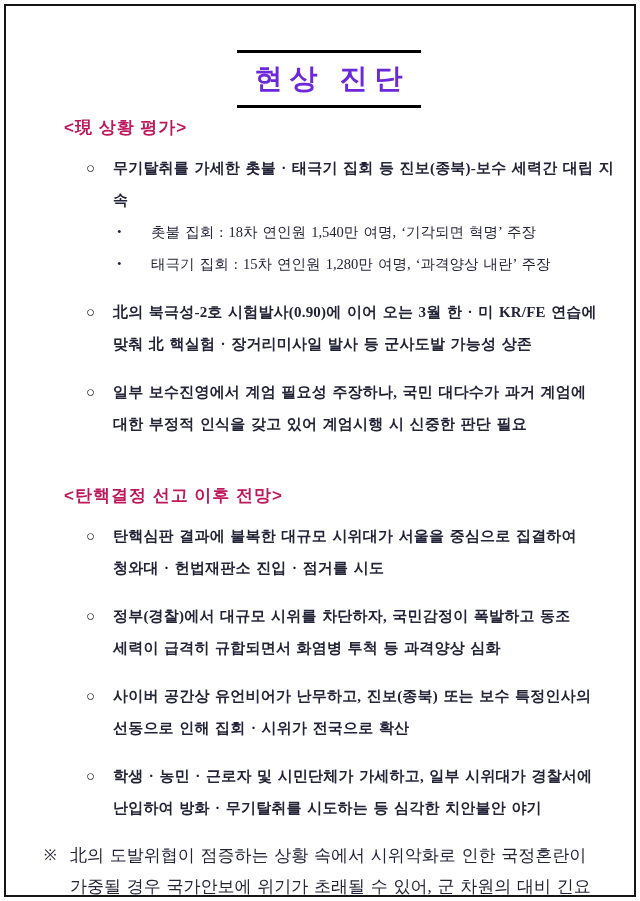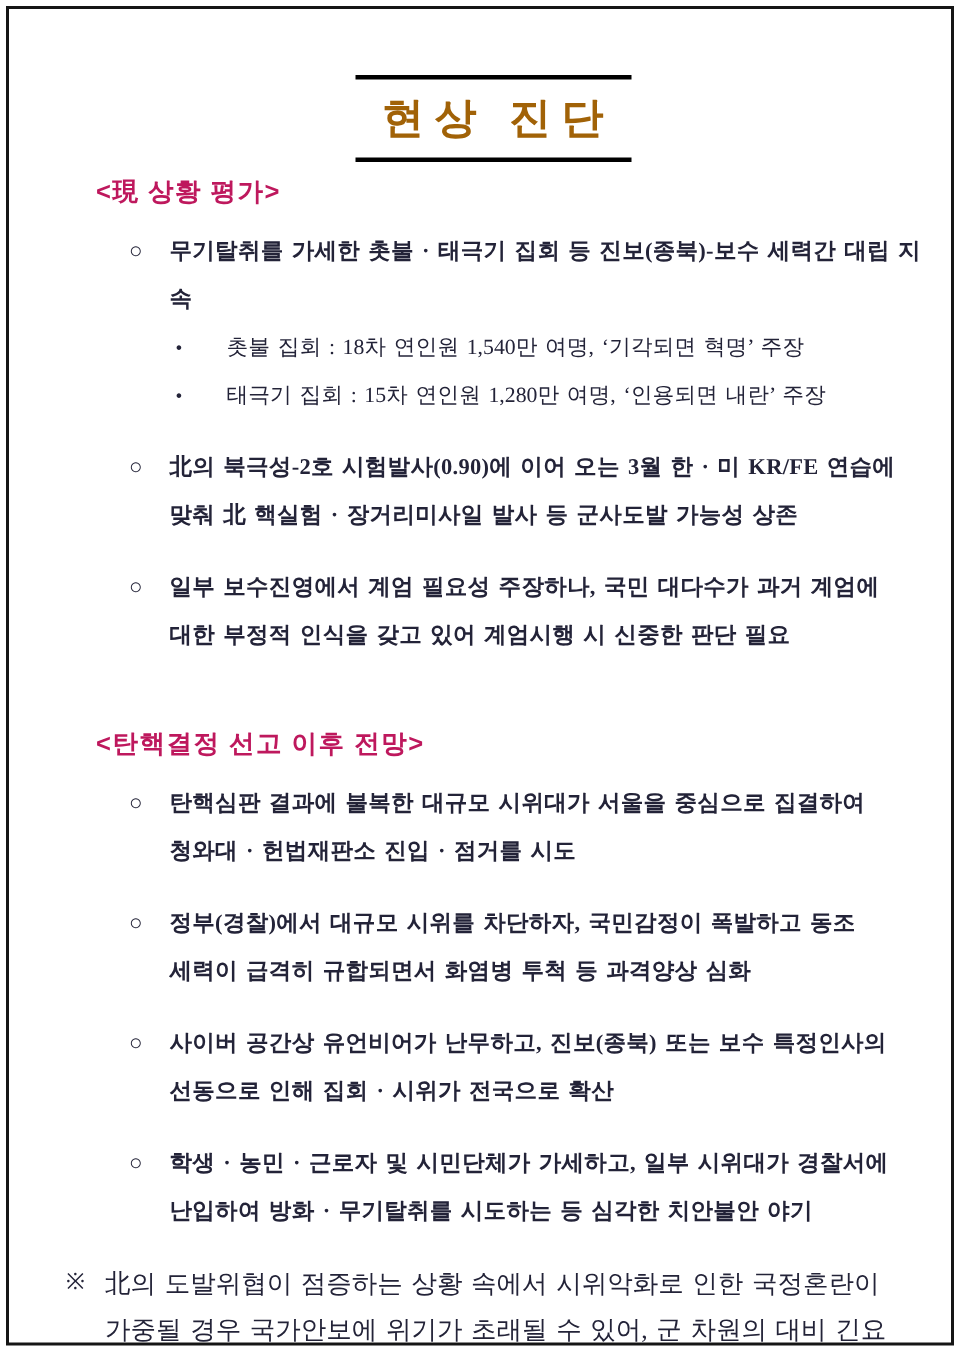--- a/index.html
+++ b/index.html
@@ -29,21 +29,21 @@
     display: inline-block;
     border-top: 3px solid #000;
     border-bottom: 3px solid #000;
     padding: 7px 12px 7px 18px;
   }
   .title-box span {
     font-family: "Liberation Sans", "DejaVu Sans", sans-serif;
     font-size: 28px;
     font-weight: bold;
     letter-spacing: 7px;
-    color: #a16207;
+    color: #6d28d9;
   }
   h2.sec {
     font-family: "Liberation Sans", "DejaVu Sans", sans-serif;
     font-size: 17px;
     font-weight: bold;
     color: #be185d;
     letter-spacing: 1px;
     margin: 8px 0 13px 0;
   }
   h2.sec.second {
@@ -137,21 +137,21 @@
     <span class="m">○</span>
     <div class="t">
       <div class="line">무기탈취를 가세한 촛불 · 태극기 집회 등 진보(종북)-보수 세력간 대립 지속</div>
       <div class="sub">
         <div class="subitem">
           <span class="sm">•</span>
           <span class="st">촛불 집회 : 18차 연인원 1,540만 여명, ‘기각되면 혁명’ 주장</span>
         </div>
         <div class="subitem">
           <span class="sm">•</span>
-          <span class="st">태극기 집회 : 15차 연인원 1,280만 여명, ‘인용되면 내란’ 주장</span>
+          <span class="st">태극기 집회 : 15차 연인원 1,280만 여명, ‘과격양상 내란’ 주장</span>
         </div>
       </div>
     </div>
   </div>
 
   <div class="item">
     <span class="m">○</span>
     <div class="t">
       <div class="line">北의 북극성-2호 시험발사(0.90)에 이어 오는 3월 한 · 미 KR/FE 연습에
 맞춰 北 핵실험 · 장거리미사일 발사 등 군사도발 가능성 상존</div>

